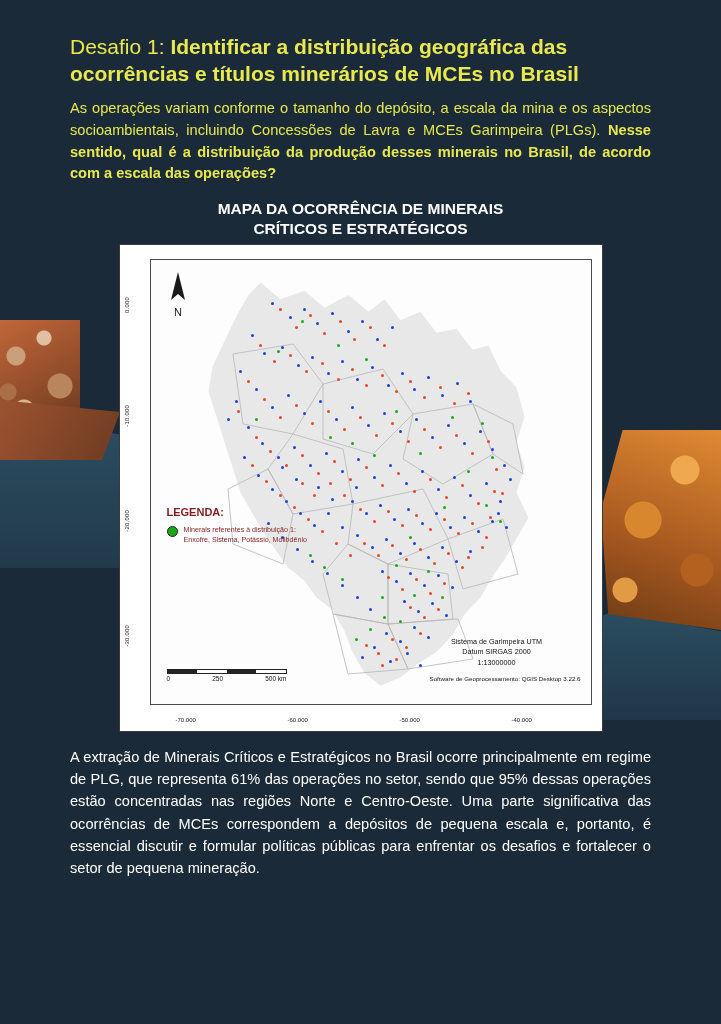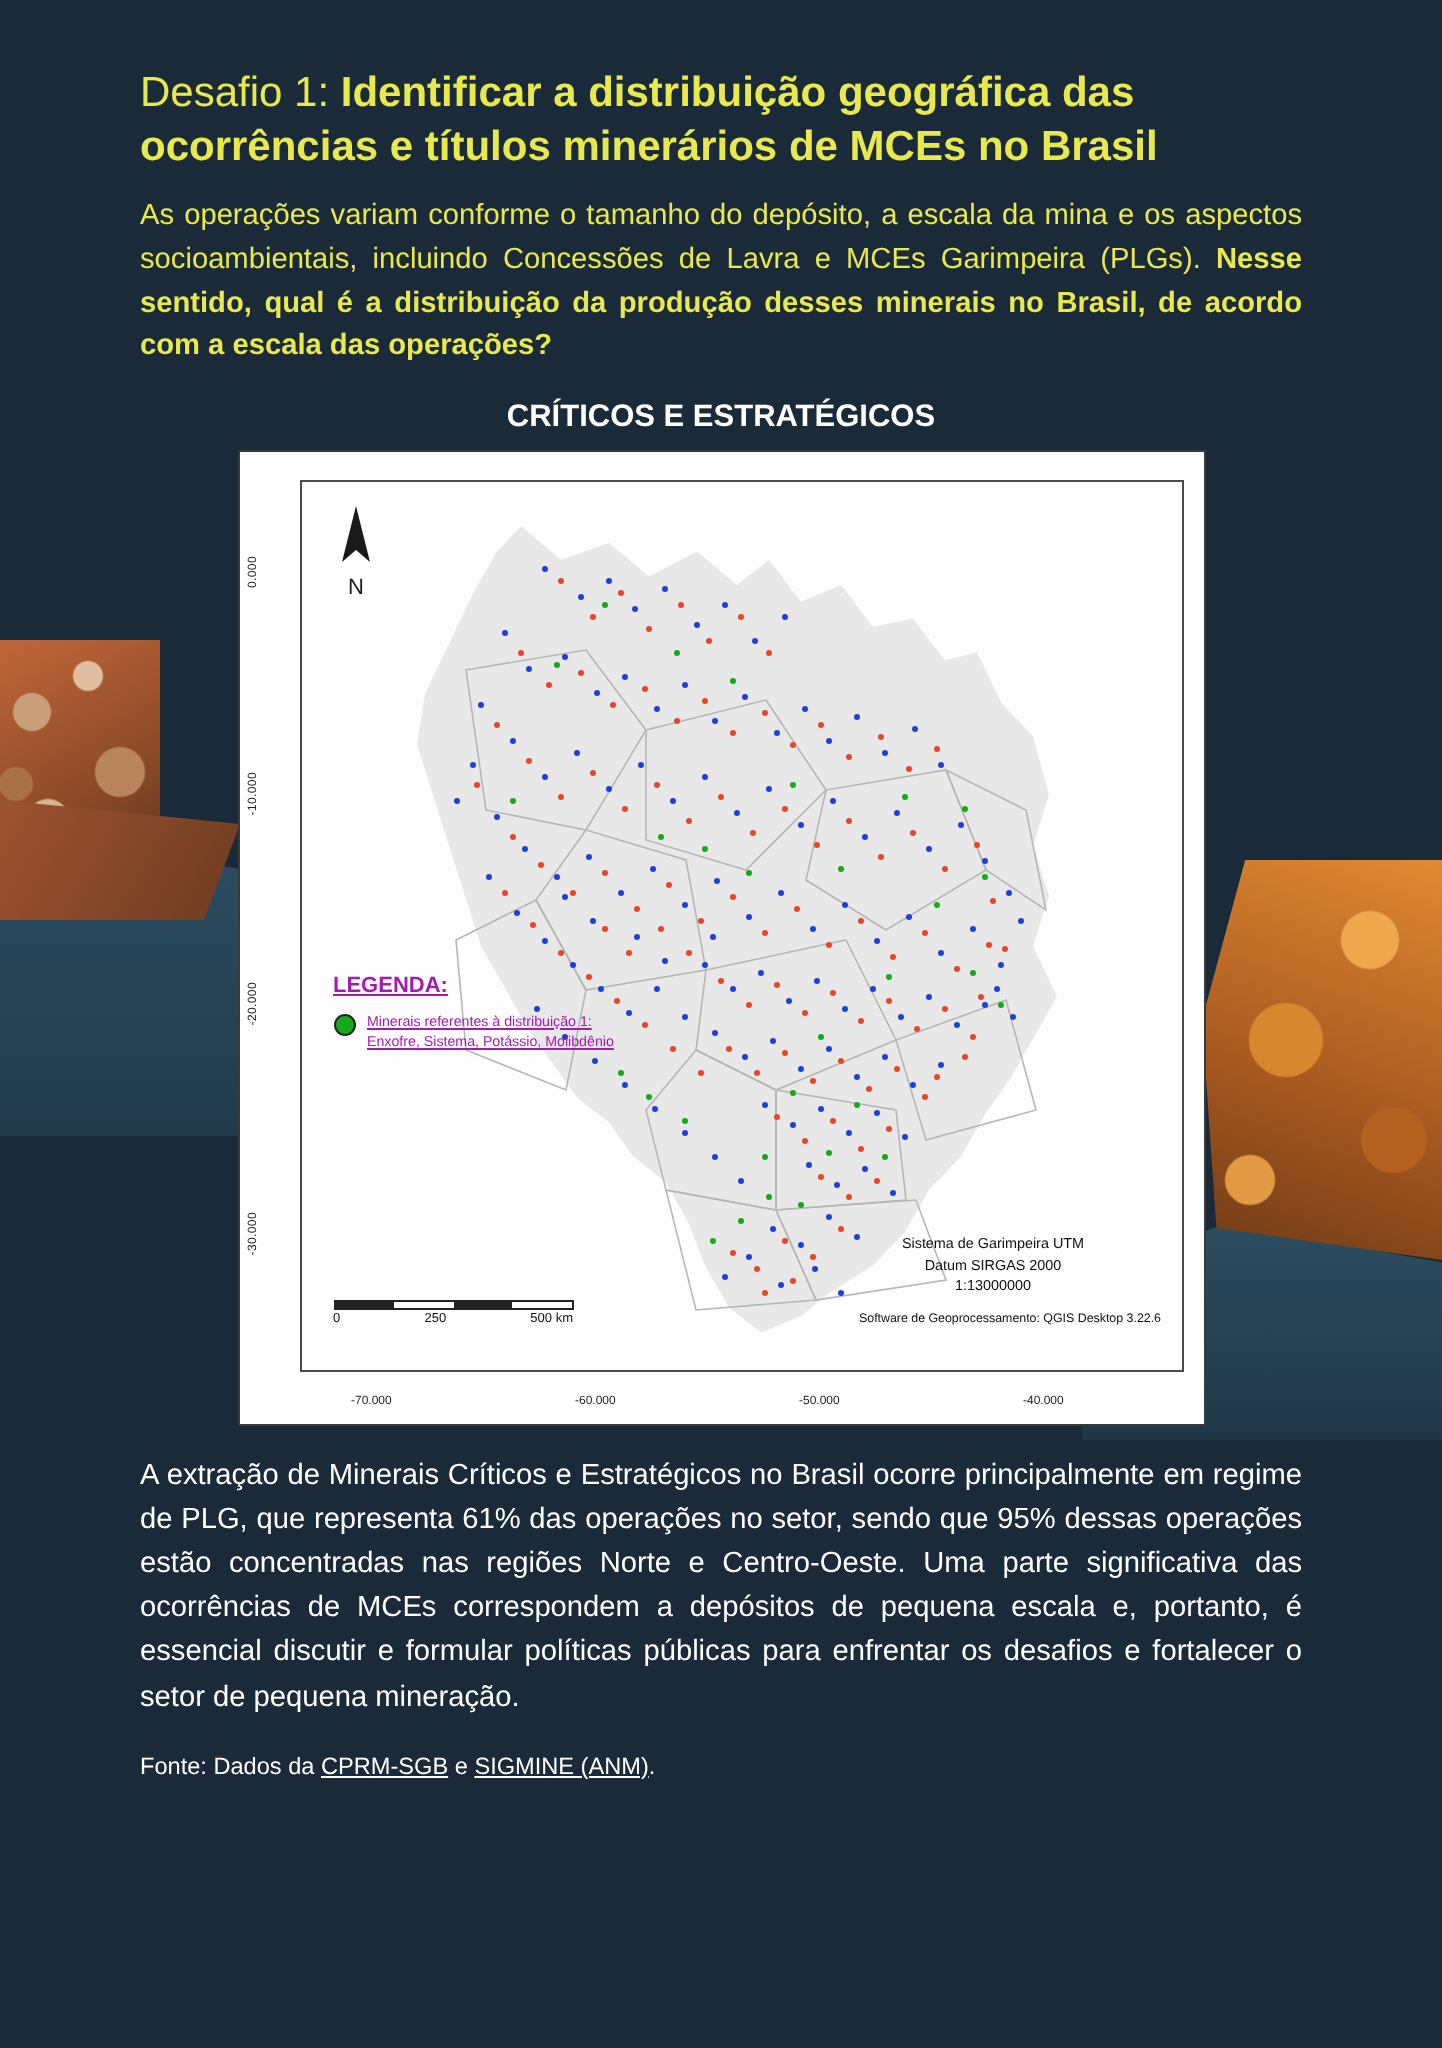--- a/index.html
+++ b/index.html
@@ -139,22 +139,21 @@
   .dot.c3 { background: #1f3fd8; }
 
   
   .north-arrow { position: absolute; left: 14px; top: 10px; width: 26px; height: 48px; }
 
   
   .legend {
     position: absolute;
     left: 16px; top: 246px;
     width: 196px;
-    color: #a21caf;
-    text-decoration: underline;
+    color: #7f1d1d;
   }
   .legend-title { font-size: 11px; font-weight: bold; margin-bottom: 7px; }
   .legend-row { display: flex; align-items: flex-start; margin-bottom: 8px; }
   .legend-swatch {
     width: 11px; height: 11px; border-radius: 50%;
     border: 1px solid #222; margin: 1px 6px 0 0; flex: 0 0 auto;
   }
   .legend-text { font-size: 7.1px; line-height: 1.42; }
 
   
@@ -213,20 +212,21 @@
 
   <h1 class="challenge">
     <span>Desafio 1: </span><span class="bold">Identificar a distribuição geográfica das ocorrências e títulos minerários de MCEs no Brasil</span>
   </h1>
 
   <p class="lead">
     <span>As operações variam conforme o tamanho do depósito, a escala da mina e os aspectos socioambientais, incluindo Concessões de Lavra e MCEs Garimpeira (PLGs). </span><span class="bold">Nesse sentido, qual é a distribuição da produção desses minerais no Brasil, de acordo com a escala das operações?</span>
   </p>
 
   <div class="map-title">
+    <div>MAPA DA OCORRÊNCIA DE MINERAIS</div>
     <div>CRÍTICOS E ESTRATÉGICOS</div>
   </div>
 
   <div class="map-figure">
 
     <div class="lat-label" style="top:52px;">0.000</div>
     <div class="lat-label" style="top:160px;">-10.000</div>
     <div class="lat-label" style="top:265px;">-20.000</div>
     <div class="lat-label" style="top:380px;">-30.000</div>
 
@@ -561,17 +561,14 @@
         <div>Datum SIRGAS 2000</div>
         <div>1:13000000</div>
       </div>
       <div class="software">Software de Geoprocessamento: QGIS Desktop 3.22.6</div>
 
     </div>
   </div>
 
   <p class="body-text">A extração de Minerais Críticos e Estratégicos no Brasil ocorre principalmente em regime de PLG, que representa 61% das operações no setor, sendo que 95% dessas operações estão concentradas nas regiões Norte e Centro-Oeste. Uma parte significativa das ocorrências de MCEs correspondem a depósitos de pequena escala e, portanto, é essencial discutir e formular políticas públicas para enfrentar os desafios e fortalecer o setor de pequena mineração.</p>
 
-  <p class="source">
-    <span>Fonte: Dados da </span><u>CPRM-SGB</u><span> e </span><u>SIGMINE (ANM)</u><span>.</span>
-  </p>
 
 </div>
 
 </body></html>

